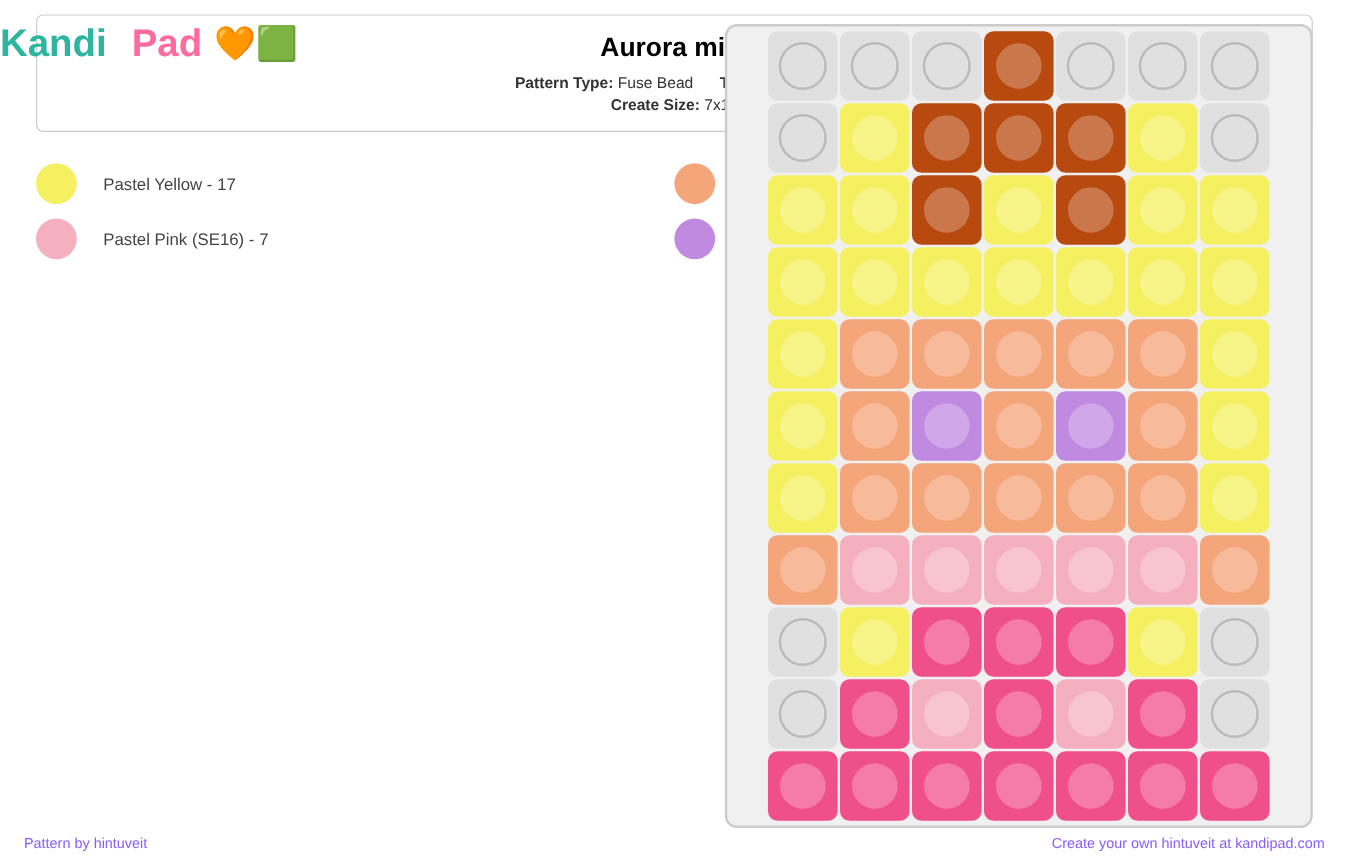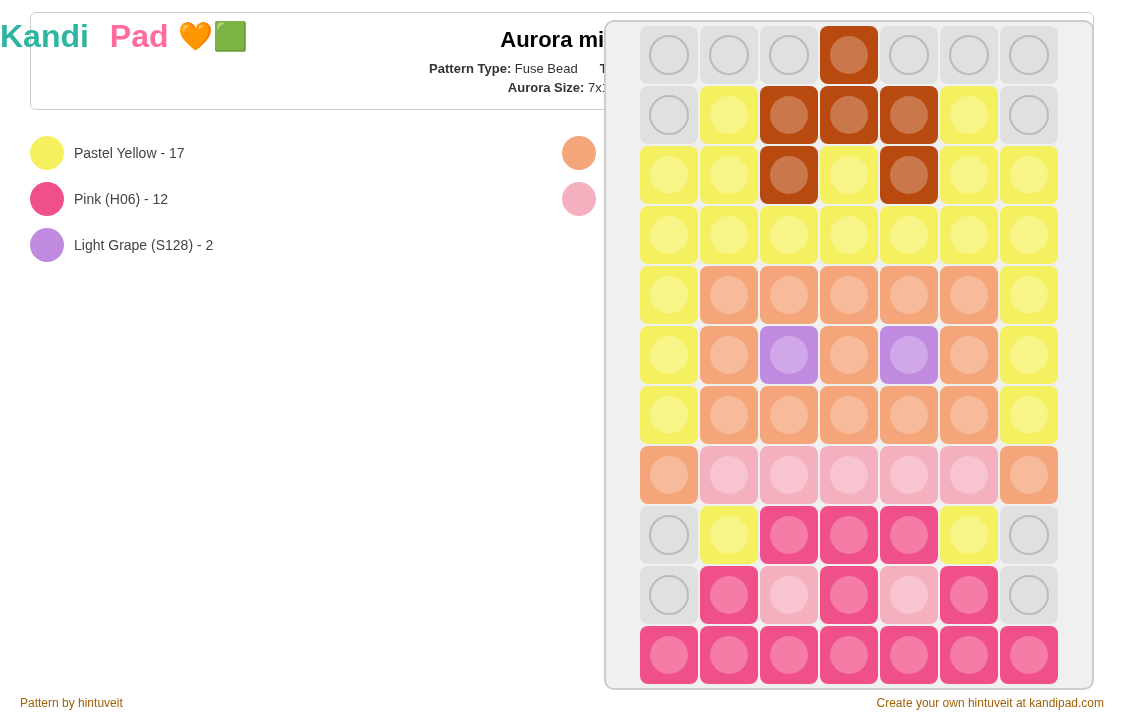--- a/index.html
+++ b/index.html
@@ -55,41 +55,41 @@
     #legend {
       padding: 18px 30px;
       display: grid;
       grid-template-columns: 1fr 1fr;
       gap: 12px 0;
       margin-top: 8px;
     }
     .legend-item {
       display: flex;
       align-items: center;
-      gap: 10px;
+      gap: 22px;
       font-size: 14px;
       color: #444;
     }
     .color-circle {
       width: 34px;
       height: 34px;
       border-radius: 50%;
       flex-shrink: 0;
     }
 
     
     #footer {
       position: absolute;
       bottom: 10px;
       left: 0; right: 0;
       display: flex;
       justify-content: space-between;
       padding: 0 20px;
       font-size: 12px;
-      color: #a16207;
+      color: #8b5cf6;
     }
 
     
     #grid-panel {
       position: absolute;
       right: 30px;
       top: 20px;
       width: 490px;
       height: 670px;
       border: 2px solid #ccc;
@@ -155,40 +155,36 @@
       <b>Pattern Type:</b>
       <span>Fuse Bead</span>
     </span>
     <span>
       <b>Total Beads:</b>
       <span>58</span>
     </span>
   </div>
   <div class="info-row" style="margin-top:4px;">
     <span>
-      <b>Aurora Size:</b>
+      <b>Create Size:</b>
       <span>7x10</span>
     </span>
   </div>
 </div>
 
 <div id="legend">
 <div class="legend-item">
       <div class="color-circle" style="background: rgb(245, 240, 96);"></div>
       <span>Pastel Yellow - 17</span>
     </div>
     <div class="legend-item">
       <div class="color-circle" style="background: rgb(245, 165, 122);"></div>
       <span>Light Peach (H78) - 14</span>
     </div>
     <div class="legend-item">
-      <div class="color-circle" style="background: rgb(240, 80, 138);"></div>
-      <span>Pink (H06) - 12</span>
-    </div>
-    <div class="legend-item">
       <div class="color-circle" style="background: rgb(245, 176, 192);"></div>
       <span>Pastel Pink (SE16) - 7</span>
     </div>
     <div class="legend-item">
       <div class="color-circle" style="background: rgb(192, 138, 224);"></div>
       <span>Light Grape (S128) - 2</span>
     </div>
   </div>
 
 <div id="grid-panel">

